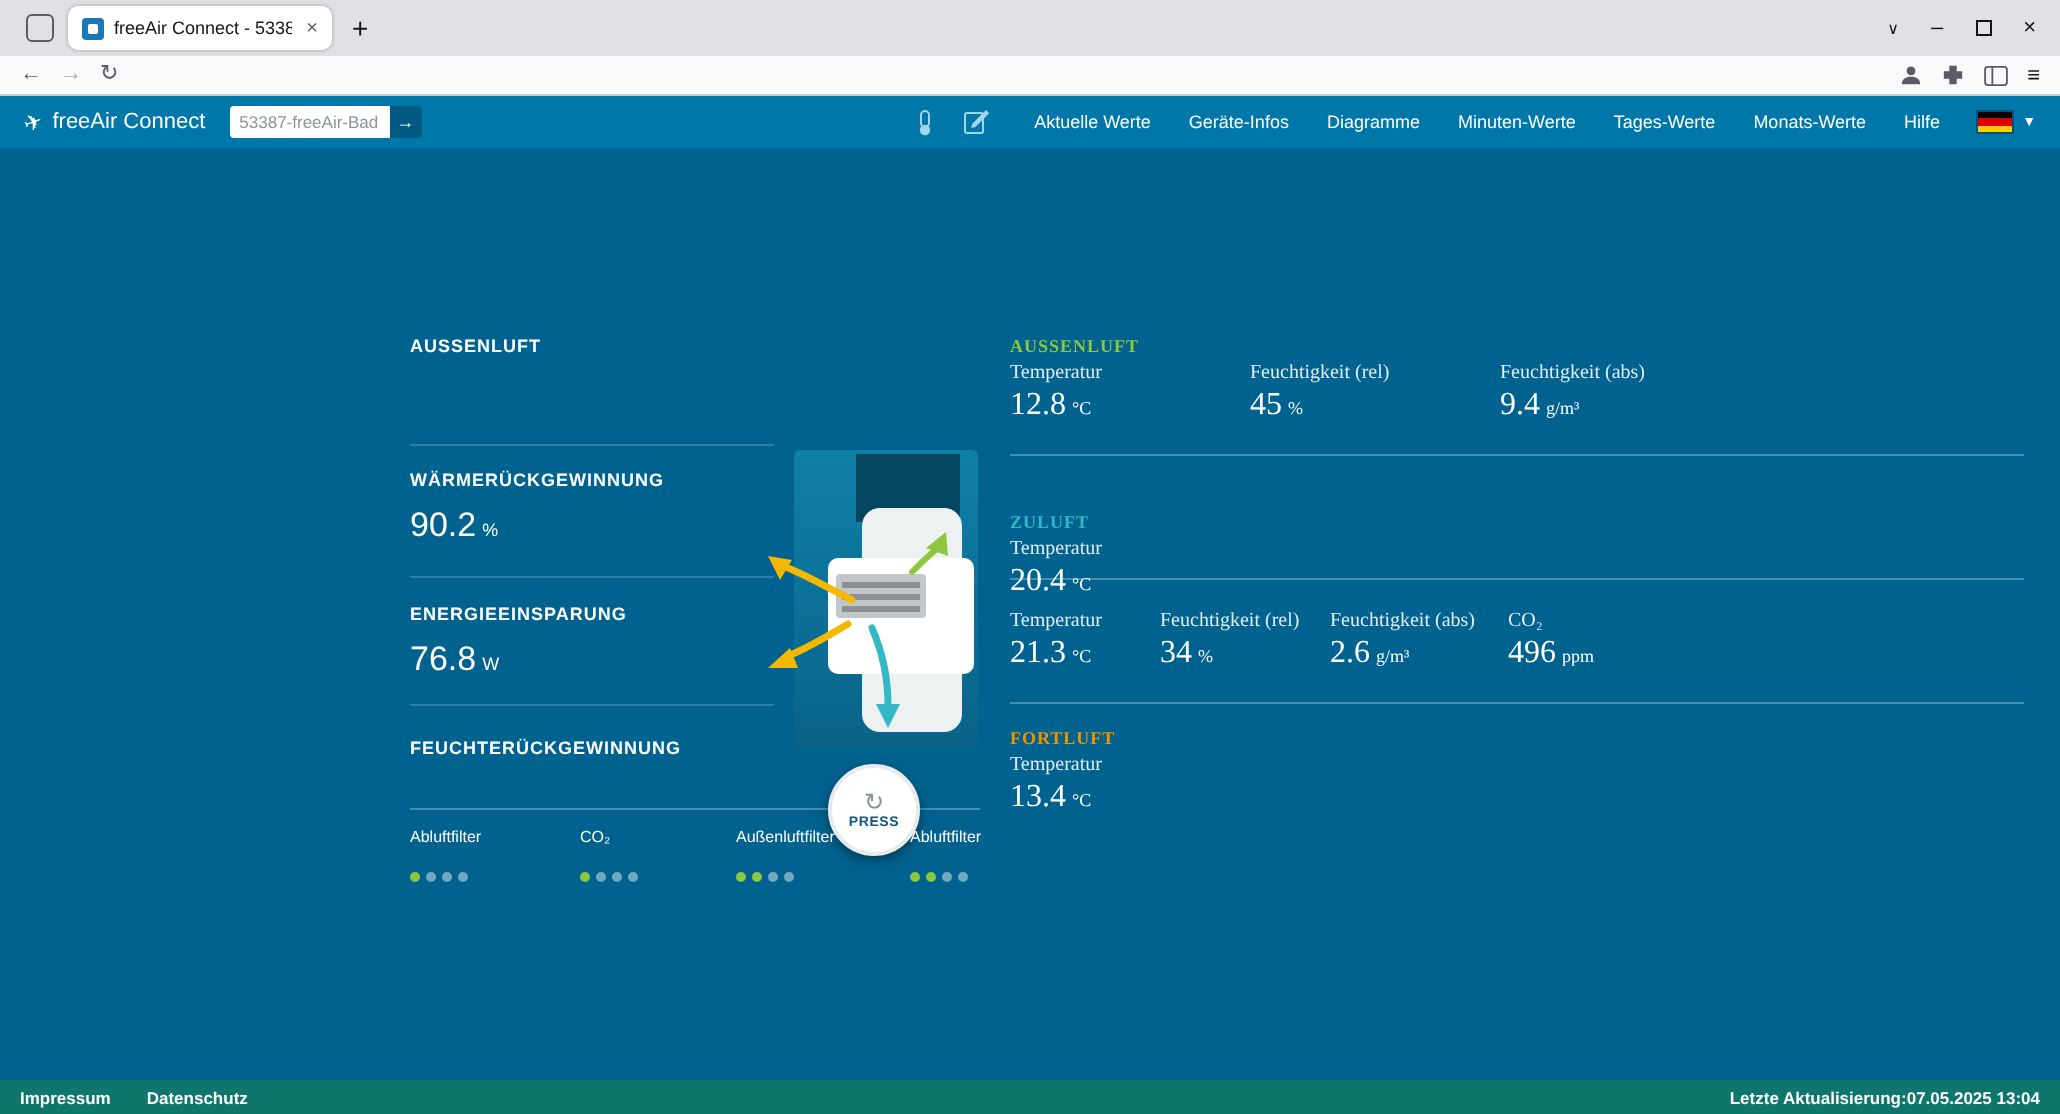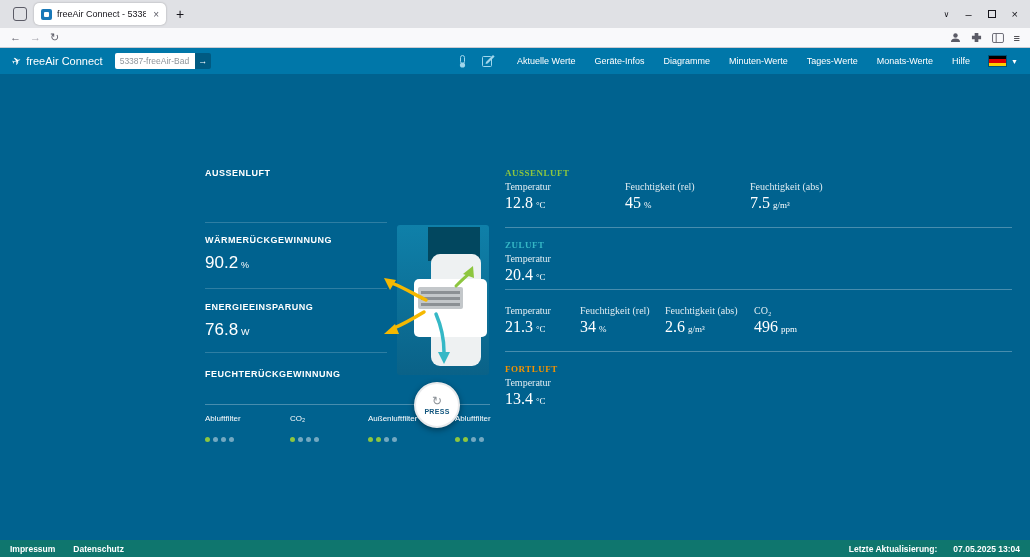--- a/index.html
+++ b/index.html
@@ -82,21 +82,21 @@
   .press { position:absolute; left:414px; top:308px; width:46px; height:46px; border-radius:50%;
            background:#fff; border:2px solid #e8eaec; box-shadow:0 2px 6px rgba(0,0,0,.4);
            display:flex; flex-direction:column; align-items:center; justify-content:center; gap:1px; cursor:pointer; }
   .press-icon { color:#8a9096; font-size:12px; line-height:1; }
   .press-label { color:#13567e; font-size:7px; font-weight:bold; letter-spacing:.3px; }
 
   
   .footer { height:17px; background:#0f766e; display:flex; align-items:center; padding:0 10px;
             color:#fff; font-size:8.5px; font-weight:bold; }
   .footer a { color:#fff; text-decoration:none; margin-right:18px; }
-  .f-right { margin-left:auto; display:flex; gap:16px; }
+  .f-right { margin-left:auto; display:flex; }
 </style>
 </head>
 <body>
 
 <div class="tabstrip">
   <span class="fxview"></span>
   <div class="tab">
     <span class="tab-favicon"></span>
     <span class="tab-title">freeAir Connect - 53387</span>
     <span class="tab-close">×</span>
@@ -236,27 +236,27 @@
         <div class="col">
           <div class="c-label">Temperatur</div>
           <div class="c-value"><span>12.8</span><span class="unit">°C</span></div>
         </div>
         <div class="col">
           <div class="c-label">Feuchtigkeit (rel)</div>
           <div class="c-value"><span>45</span><span class="unit">%</span></div>
         </div>
         <div class="col">
           <div class="c-label">Feuchtigkeit (abs)</div>
-          <div class="c-value"><span>7.5</span><span class="unit">g/m³</span></div>
+          <div class="c-value"><span>9.4</span><span class="unit">g/m³</span></div>
         </div>
       </div>
     </div>
 
     <div class="section sec1">
-      <div class="s-title" style="color: rgb(53, 184, 198);">ZULUFT</div>
+      <div class="s-title" style="color: rgb(53, 184, 198); margin-top: 16px;">ZULUFT</div>
       <div class="s-cols">
         <div class="col">
           <div class="c-label">Temperatur</div>
           <div class="c-value"><span>20.4</span><span class="unit">°C</span></div>
         </div>
       </div>
     </div>
 
     <div class="section sec2">
       <div class="s-cols">

